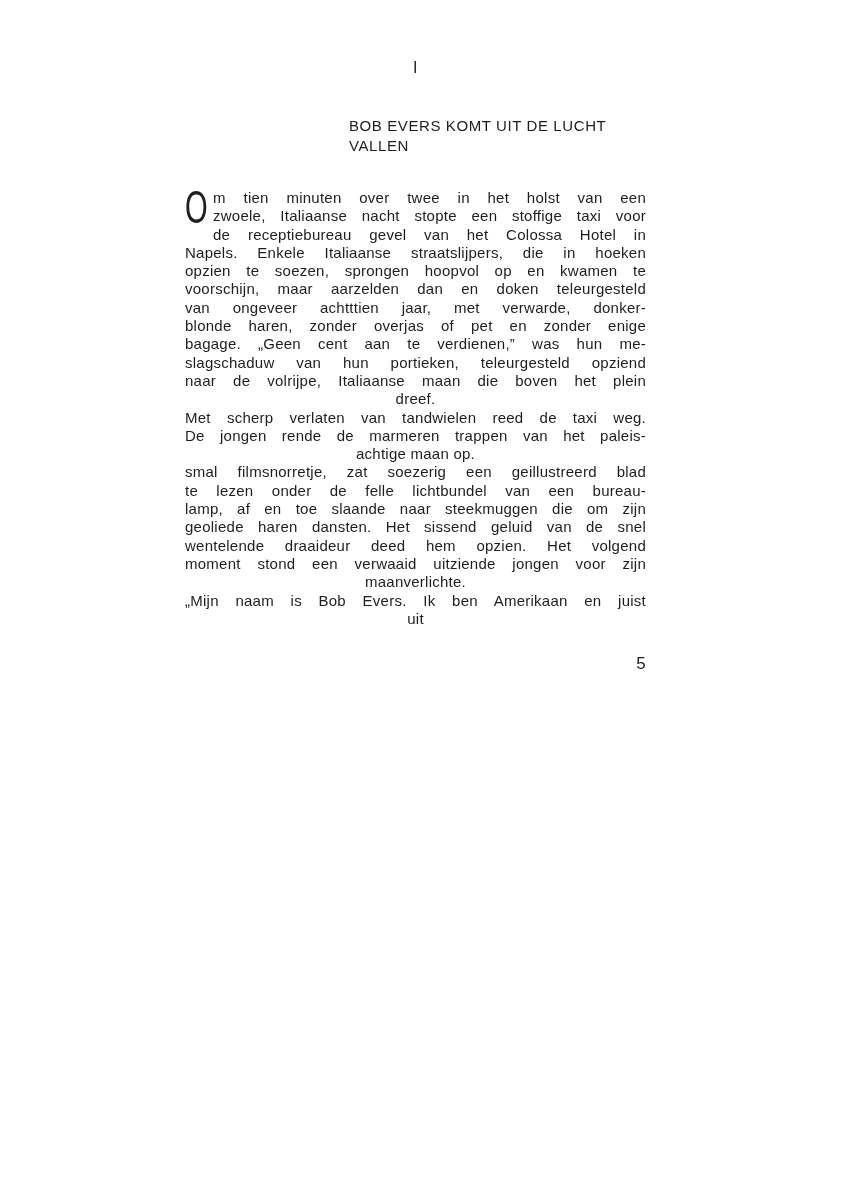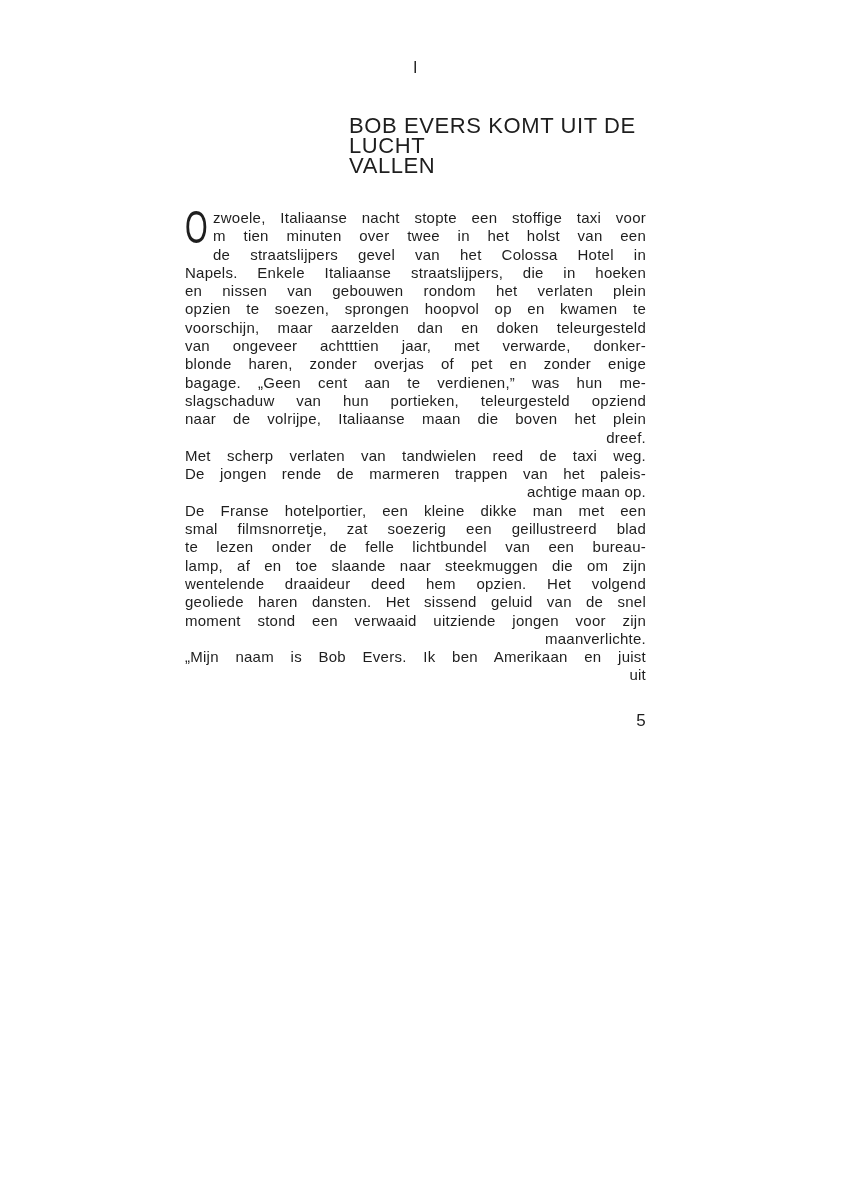--- a/index.html
+++ b/index.html
@@ -20,33 +20,33 @@
     width: 461px;
   }
   .chapter-number {
     text-align: center;
     font-size: 16px;
     line-height: 18px;
     letter-spacing: 0.5px;
   }
   .chapter-title {
     margin: 39px 0 0 164px;
-    font-size: 22px;
+    font-size: 15px;
     line-height: 20px;
     letter-spacing: 0.6px;
   }
   .body-text {
     margin-top: 33px;
     font-size: 15px;
     line-height: 18.3px;
     letter-spacing: 0.25px;
   }
   .para { margin: 0; }
   .jline { text-align: justify; text-align-last: justify; }
-  .lline { text-align: right; }
+  .lline { text-align: center; }
   .dropcap {
     float: left;
     width: 28px;
     height: 37px;
     font-size: 47px;
     line-height: 35px;
     letter-spacing: 0;
     transform: scaleX(0.62);
     transform-origin: 0 50%;
   }
@@ -67,48 +67,46 @@
 
     <div class="chapter-title">
       <div>BOB EVERS KOMT UIT DE LUCHT</div>
       <div>VALLEN</div>
     </div>
 
     <div class="body-text">
 
       <div class="para">
         <span class="dropcap">O</span>
+        <div class="jline">m tien minuten over twee in het holst van een</div>
         <div class="jline">zwoele, Italiaanse nacht stopte een stoffige taxi voor</div>
-        <div class="jline">m tien minuten over twee in het holst van een</div>
-        <div class="jline">de straatslijpers gevel van het Colossa Hotel in</div>
+        <div class="jline">de receptiebureau gevel van het Colossa Hotel in</div>
         <div class="jline">Napels. Enkele Italiaanse straatslijpers, die in hoeken</div>
-        <div class="jline">en nissen van gebouwen rondom het verlaten plein</div>
         <div class="jline">opzien te soezen, sprongen hoopvol op en kwamen te</div>
         <div class="jline">voorschijn, maar aarzelden dan en doken teleurgesteld</div>
         <div class="jline">van ongeveer achtttien jaar, met verwarde, donker-</div>
         <div class="jline">blonde haren, zonder overjas of pet en zonder enige</div>
         <div class="jline">bagage. „Geen cent aan te verdienen,” was hun me-</div>
         <div class="jline">slagschaduw van hun portieken, teleurgesteld opziend</div>
         <div class="jline">naar de volrijpe, Italiaanse maan die boven het plein</div>
         <div class="lline">dreef.</div>
       </div>
 
       <div class="para">
         <div class="jline">Met scherp verlaten van tandwielen reed de taxi weg.</div>
         <div class="jline">De jongen rende de marmeren trappen van het paleis-</div>
         <div class="lline">achtige maan op.</div>
       </div>
 
       <div class="para">
-        <div class="jline">De Franse hotelportier, een kleine dikke man met een</div>
         <div class="jline">smal filmsnorretje, zat soezerig een geillustreerd blad</div>
         <div class="jline">te lezen onder de felle lichtbundel van een bureau-</div>
         <div class="jline">lamp, af en toe slaande naar steekmuggen die om zijn</div>
+        <div class="jline">geoliede haren dansten. Het sissend geluid van de snel</div>
         <div class="jline">wentelende draaideur deed hem opzien. Het volgend</div>
-        <div class="jline">geoliede haren dansten. Het sissend geluid van de snel</div>
         <div class="jline">moment stond een verwaaid uitziende jongen voor zijn</div>
         <div class="lline">maanverlichte.</div>
       </div>
 
       <div class="para">
         <div class="jline">„Mijn naam is Bob Evers. Ik ben Amerikaan en juist</div>
         <div class="lline">uit</div>
       </div>
 
     </div>

